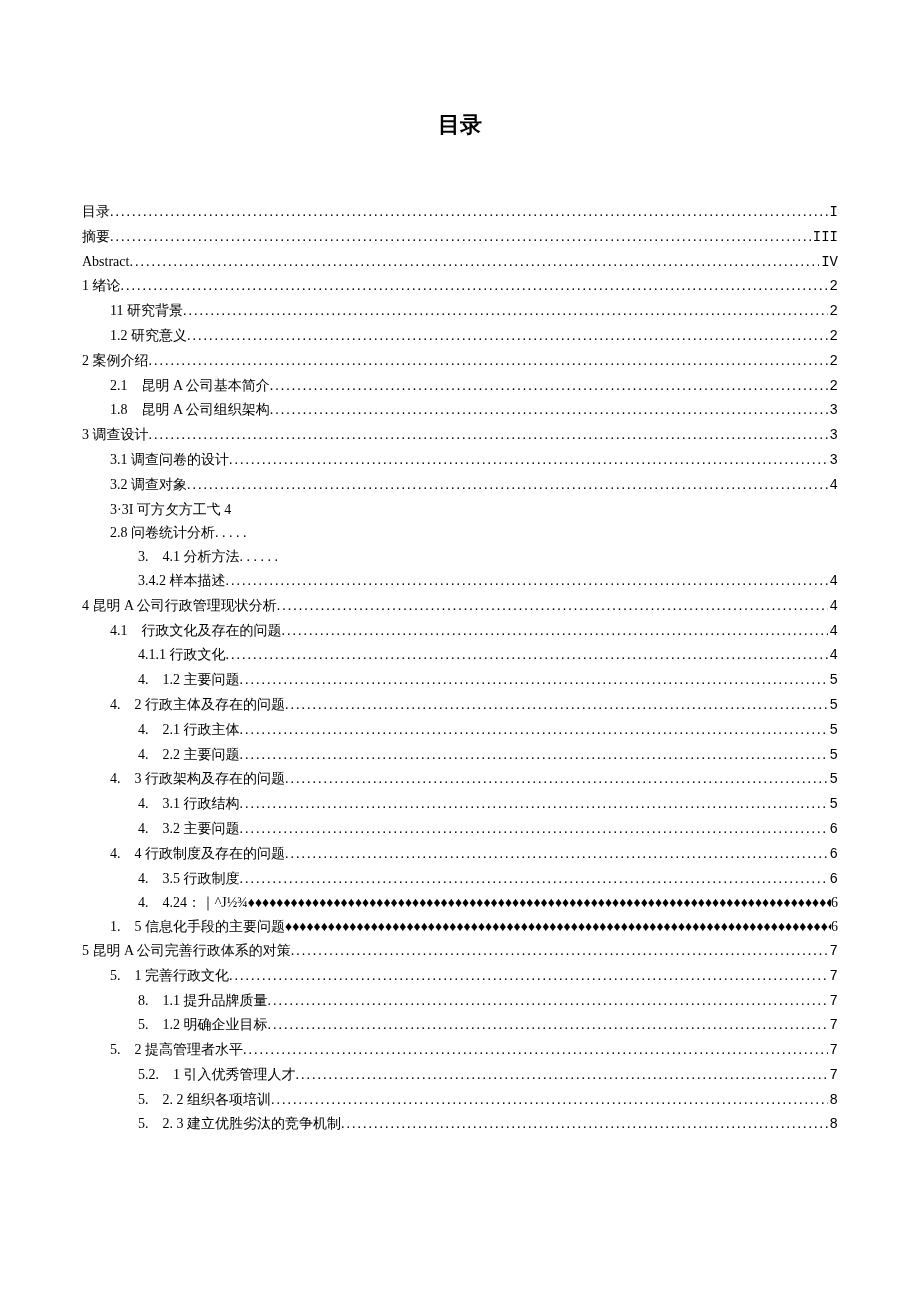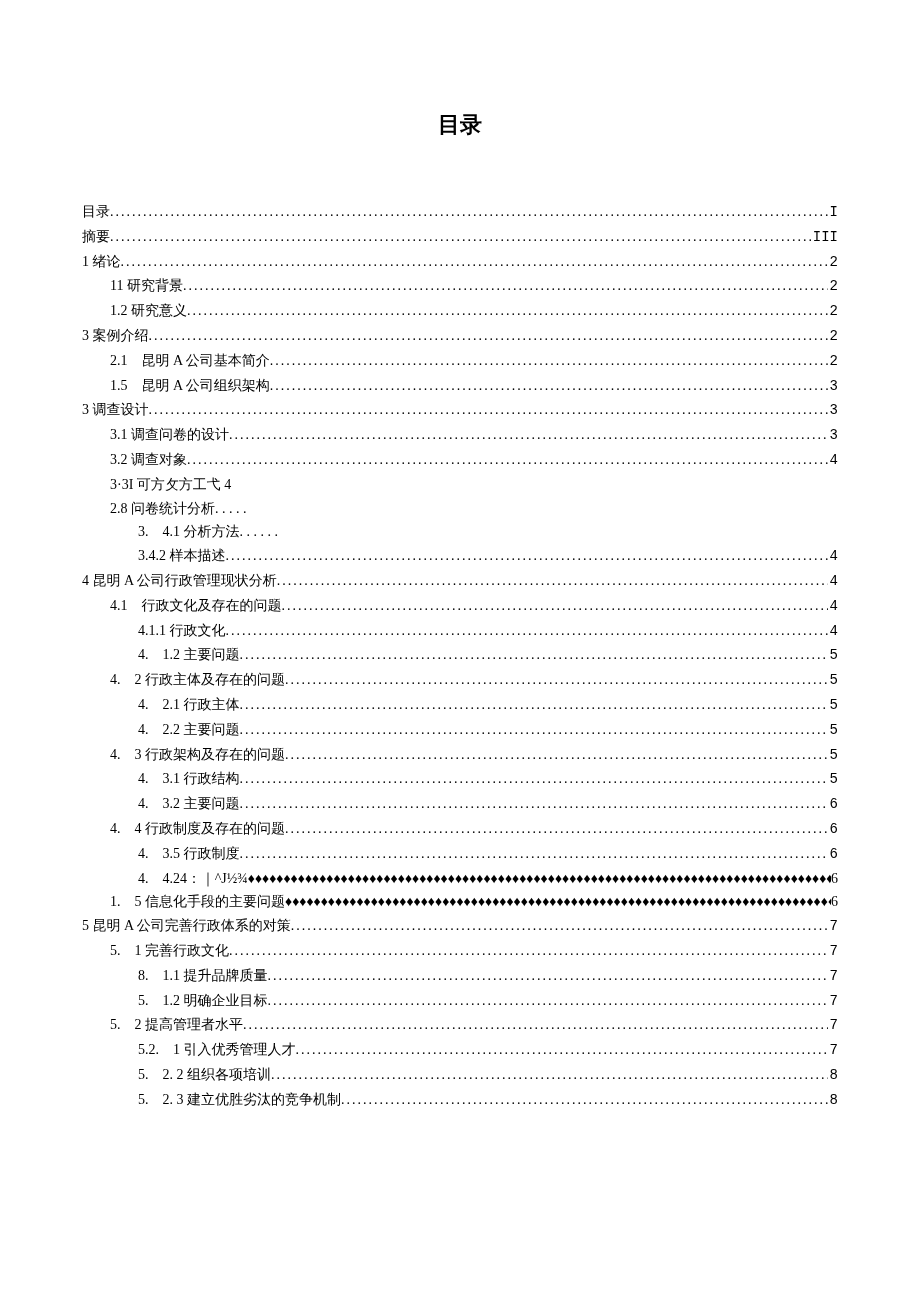--- a/index.html
+++ b/index.html
@@ -67,46 +67,51 @@
       <span class="toc-label">目录</span>
       <span class="dots"></span>
       <span class="toc-page">I</span>
     </div>
     <div class="toc-line">
       <span class="toc-label">摘要</span>
       <span class="dots"></span>
       <span class="toc-page">III</span>
     </div>
     <div class="toc-line">
+      <span class="toc-label">Abstract</span>
+      <span class="dots"></span>
+      <span class="toc-page">IV</span>
+    </div>
+    <div class="toc-line">
       <span class="toc-label">1 绪论</span>
       <span class="dots"></span>
       <span class="toc-page">2</span>
     </div>
     <div class="toc-line ind1">
       <span class="toc-label">11 研究背景</span>
       <span class="dots"></span>
       <span class="toc-page">2</span>
     </div>
     <div class="toc-line ind1">
       <span class="toc-label">1.2 研究意义</span>
       <span class="dots"></span>
       <span class="toc-page">2</span>
     </div>
     <div class="toc-line">
-      <span class="toc-label">3 案例介绍</span>
+      <span class="toc-label">2 案例介绍</span>
       <span class="dots"></span>
       <span class="toc-page">2</span>
     </div>
     <div class="toc-line ind1">
       <span class="toc-label">2.1　昆明 A 公司基本简介</span>
       <span class="dots"></span>
       <span class="toc-page">2</span>
     </div>
     <div class="toc-line ind1">
-      <span class="toc-label">1.5　昆明 A 公司组织架构</span>
+      <span class="toc-label">1.8　昆明 A 公司组织架构</span>
       <span class="dots"></span>
       <span class="toc-page">3</span>
     </div>
     <div class="toc-line">
       <span class="toc-label">3 调查设计</span>
       <span class="dots"></span>
       <span class="toc-page">3</span>
     </div>
     <div class="toc-line ind1">
       <span class="toc-label">3.1 调查问卷的设计</span>

